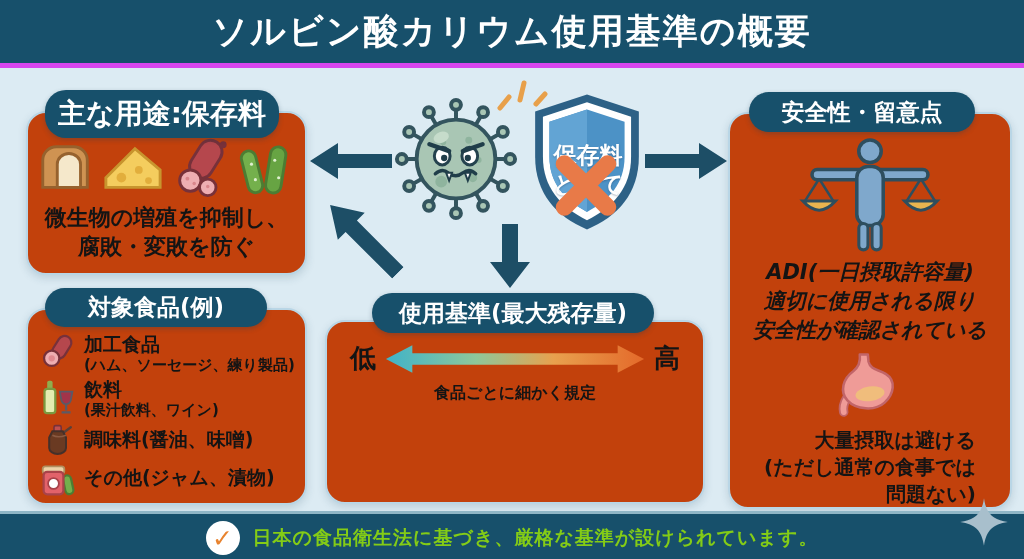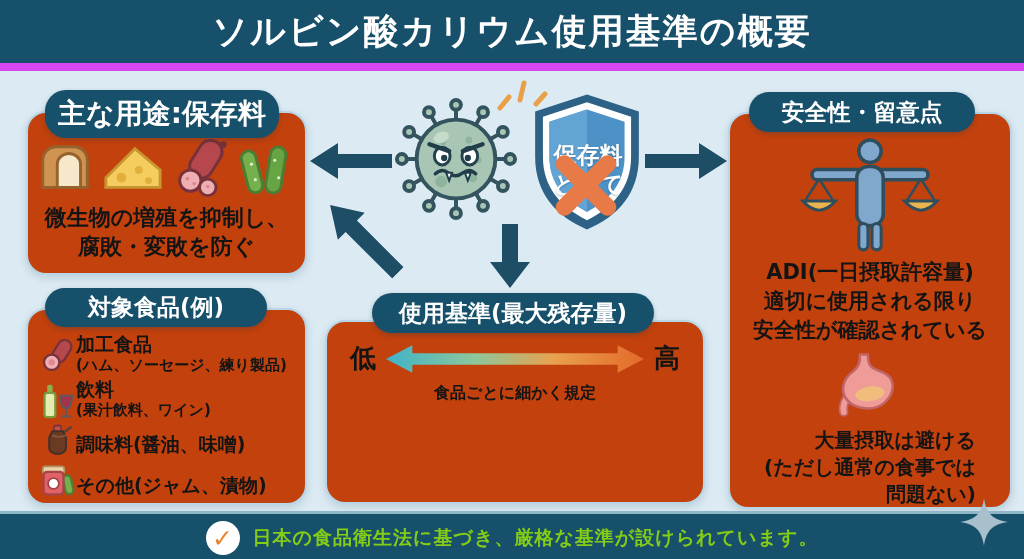--- a/index.html
+++ b/index.html
@@ -1,21 +1,21 @@
 <!DOCTYPE html>
 <html><head>
 <meta charset="utf-8">
 <style>
   html,body{margin:0;padding:0;}
   body{font-family:"DejaVu Sans","Liberation Sans",sans-serif;}
   .canvas{position:relative;width:1024px;height:559px;background:#dcebf3;overflow:hidden;}
 
   
   .titlebar{position:absolute;left:0;top:0;width:1024px;height:63px;background:#17506b;
-    border-bottom:8px solid #d946ef;display:flex;align-items:center;justify-content:center;}
+    border-bottom:5px solid #d946ef;display:flex;align-items:center;justify-content:center;}
   .titlebar h1{margin:0;color:#ffffff;font-size:35px;font-weight:bold;letter-spacing:2px;}
   .footerbar{position:absolute;left:0;top:511px;width:1024px;height:48px;background:#17506b;
     border-top:3px solid #8fb6c6;display:flex;align-items:center;justify-content:center;gap:13px;z-index:4;}
   .footerbar .ftext{color:#84cc16;font-size:19px;font-weight:bold;letter-spacing:1px;}
   .checkcircle{width:34px;height:34px;border-radius:50%;background:#ffffff;display:flex;
     align-items:center;justify-content:center;color:#e8832f;font-size:25px;font-weight:bold;line-height:1;}
 
   
   .panel{position:absolute;background:#c2410c;border:2.5px solid #b9d6e6;border-radius:20px;
     box-shadow:0 3px 8px rgba(40,80,100,.18);z-index:1;}
@@ -27,38 +27,38 @@
   
   .p-mainuse{left:26px;top:111px;width:277px;height:160px;}
   .pill-mainuse{left:45px;top:90px;width:234px;height:48px;font-size:28px;}
   .foodrow{display:flex;justify-content:center;align-items:center;gap:5px;margin-top:24px;}
   .mainuse-desc{margin-top:4px;text-align:center;font-size:22px;font-weight:bold;color:#141414;line-height:1.32;}
 
   
   .p-foods{left:26px;top:308px;width:277px;height:193px;}
   .pill-foods{left:45px;top:288px;width:222px;height:39px;font-size:23px;}
   .foodlist{padding:24px 10px 0 12px;display:flex;flex-direction:column;gap:5px;}
-  .frow{display:flex;align-items:flex-end;}
+  .frow{display:flex;align-items:flex-start;gap:8px;}
   .frow .ficon{flex:0 0 36px;}
   .flabel{font-size:19px;font-weight:bold;color:#141414;line-height:1.15;}
   .fsub{font-size:15px;font-weight:bold;color:#141414;line-height:1.2;}
 
   
   .p-usage{left:325px;top:320px;width:376px;height:180px;}
   .pill-usage{left:372px;top:293px;width:282px;height:40px;font-size:23px;}
   .scalerow{display:flex;align-items:center;justify-content:center;gap:7px;margin-top:19px;}
   .scalelabel{font-size:26px;font-weight:bold;color:#141414;}
   .usagelines{text-align:center;font-size:20px;font-weight:bold;color:#141414;line-height:1.38;margin-top:3px;}
   .usagenote{text-align:center;font-size:16px;font-weight:bold;color:#141414;margin-top:7px;}
 
   
   .p-safety{left:728px;top:112px;width:280px;height:393px;}
   .pill-safety{left:749px;top:92px;width:226px;height:40px;font-size:23px;}
   .safetycol{display:flex;flex-direction:column;align-items:center;padding-top:22px;}
-  .adi-text{text-align:center;font-size:21px;font-weight:bold;color:#141414;line-height:1.38;margin-top:2px;}
+  .adi-text{text-align:center;font-size:21px;font-weight:bold;color:#141414;line-height:1.38;margin-top:2px;font-style:italic;}
   .caution-text{text-align:right;font-size:20px;font-weight:bold;color:#141414;line-height:1.35;margin-top:4px;}
 
   
   .abs{position:absolute;}
   .xmark{left:549px;top:149px;width:74px;height:72px;z-index:3;}
   .xmark span{position:absolute;left:-2px;top:28px;width:78px;height:17px;background:#e87a48;border-radius:8px;}
   .xmark .b1{transform:rotate(45deg);}
   .xmark .b2{transform:rotate(-45deg);}
   .shieldtext{left:536px;top:141px;width:104px;text-align:center;color:#ffffff;font-size:23px;
     font-weight:bold;line-height:1.28;z-index:3;text-shadow:0 1px 2px rgba(20,50,80,.35);}

